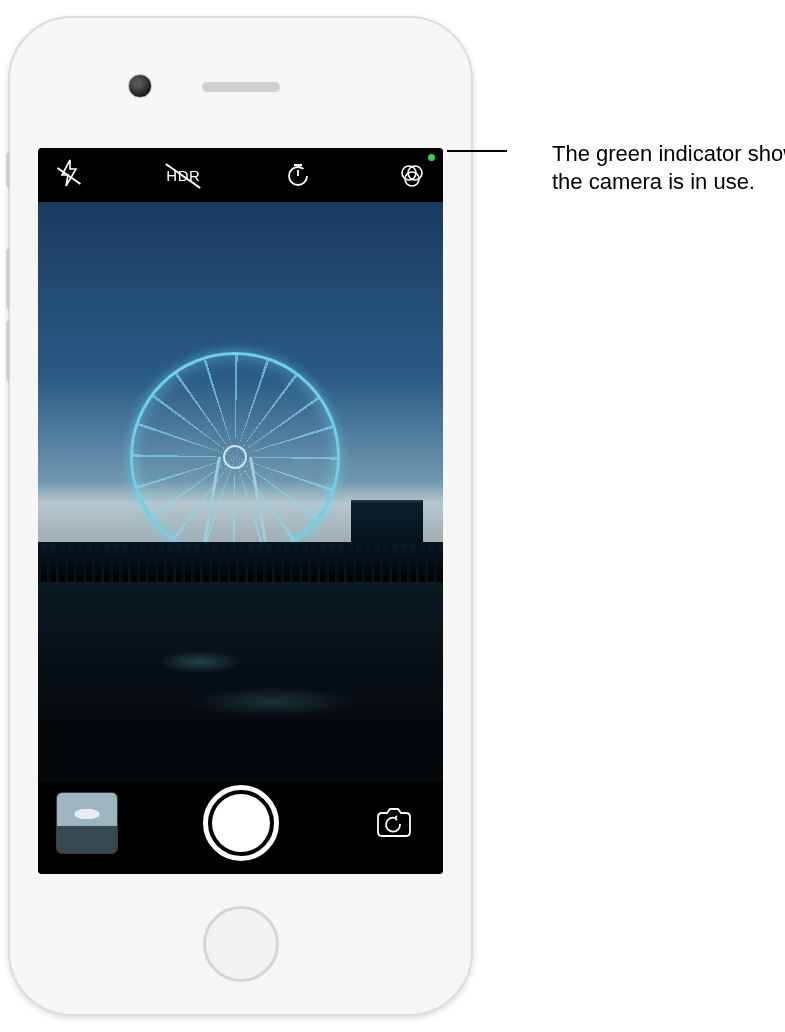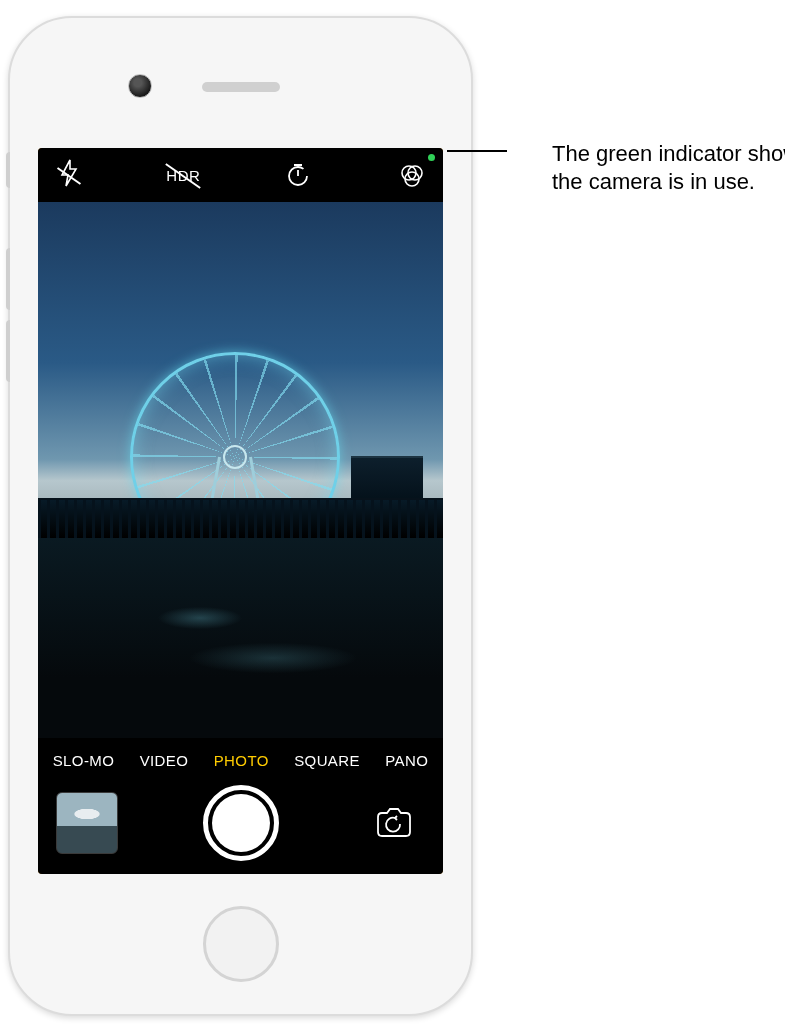--- a/index.html
+++ b/index.html
@@ -295,27 +295,20 @@
       <div class="ferris">
         <div class="spokes"></div>
           <div class="hub"></div>
       </div>
       <div class="supports"></div>
       <div class="bldg1"></div>
       <div class="pier"></div>
       <div class="water"></div>
     </div>
 
-    <div class="mode-row">
-      <span>SLO-MO</span>
-      <span>VIDEO</span>
-      <span class="active">PHOTO</span>
-      <span>SQUARE</span>
-      <span>PANO</span>
-    </div>
 
     <div class="bottom-row">
       <div class="thumb"></div>
       <div class="shutter">
         <div class="shutter-inner"></div>
       </div>
       <div class="switch-cam">
         <svg width="42" height="34" viewBox="0 0 42 34">
           <path d="M5 11 Q5 7 9 7 H14 L17 3 H25 L28 7 H33 Q37 7 37 11 V26 Q37 30 33 30 H9 Q5 30 5 26 Z" fill="none" stroke="#fff" stroke-width="1.8"></path>
           <path d="M27 18 A7 7 0 1 1 22 12" fill="none" stroke="#fff" stroke-width="1.8"></path>

